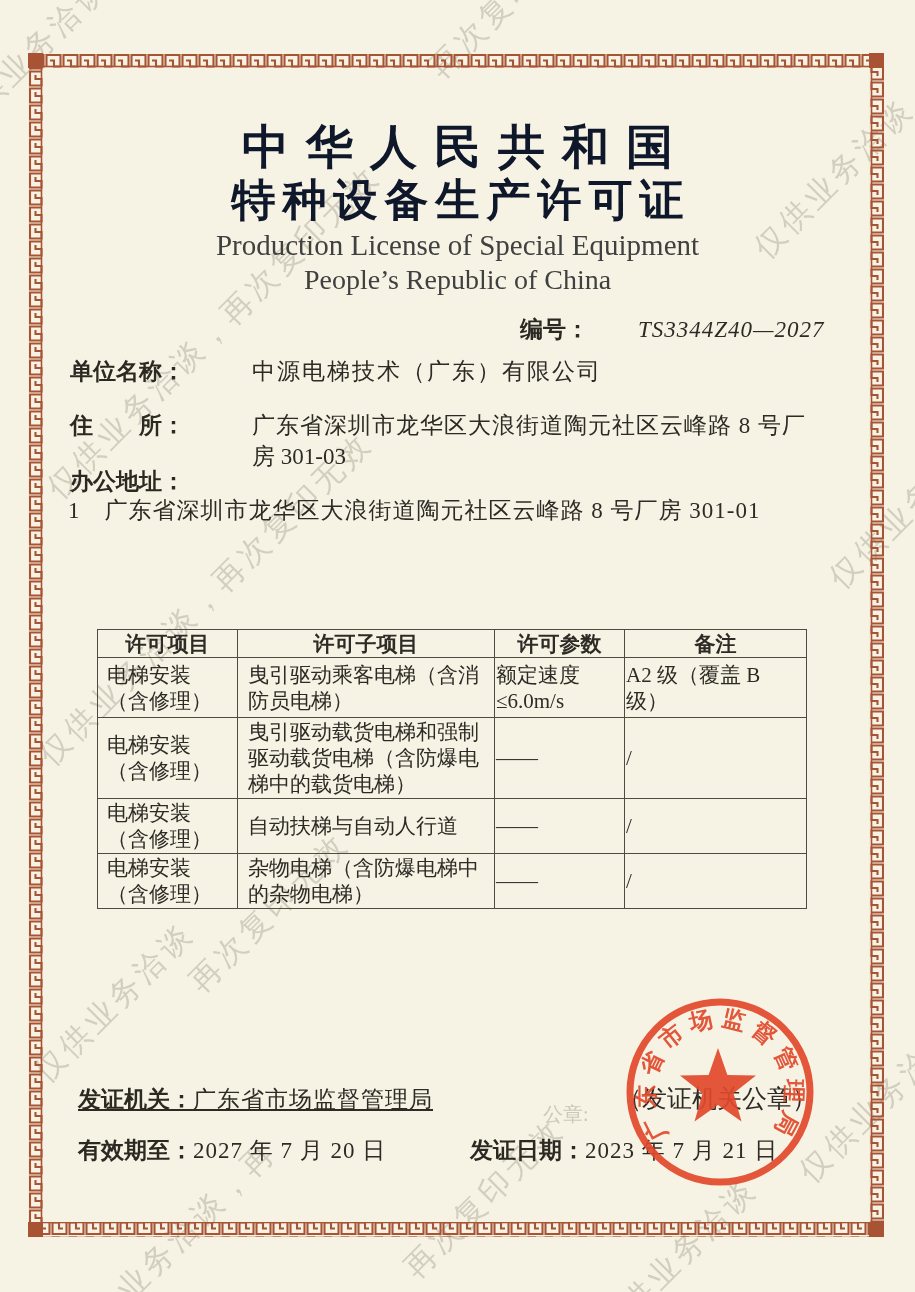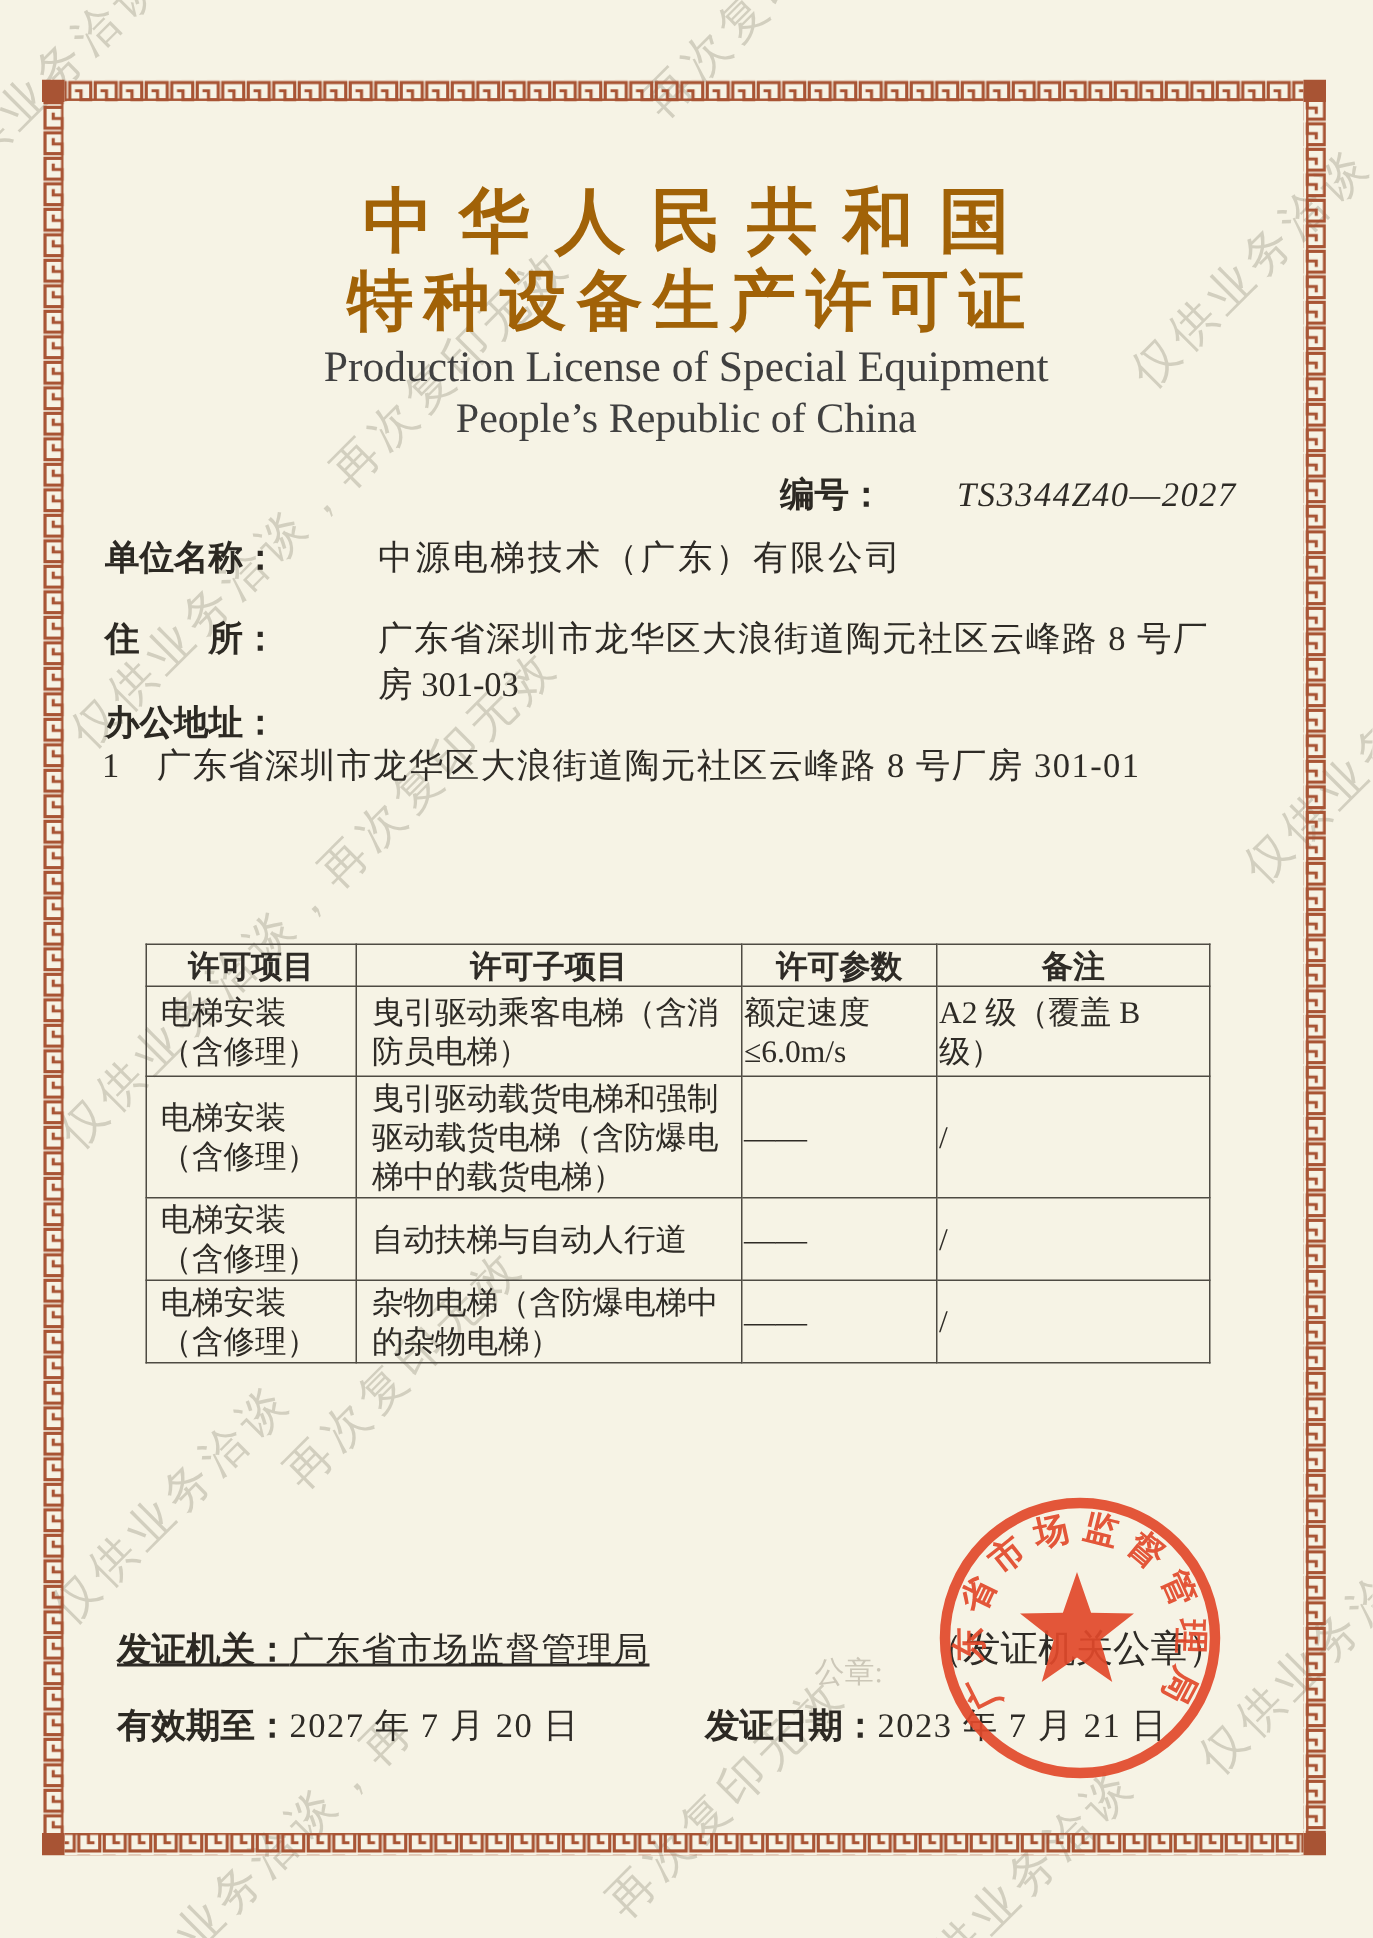--- a/index.html
+++ b/index.html
@@ -21,21 +21,21 @@
     transform:rotate(-45deg); transform-origin:0 0;
   }
 
   
   .frame { position:absolute; left:28px; top:53px; z-index:1; }
 
   
   .content { position:absolute; inset:0; z-index:2; }
   .abs { position:absolute; }
 
-  .title-cn { left:0; right:0; text-align:center; font-weight:bold; color:#a16207; }
+  .title-cn { left:0; right:0; text-align:center; font-weight:bold; color:#0f172a; }
   .title-cn.l1 { top:116px; font-size:47px; letter-spacing:17px; text-indent:17px; }
   .title-cn.l2 { top:171px; font-size:44px; letter-spacing:7px; text-indent:7px; }
   .title-en { left:0; right:0; text-align:center; color:#404040; }
   .title-en.l1 { top:229px; font-size:29px; }
   .title-en.l2 { top:264px; font-size:28px; }
 
   .lbl { font-family:"Liberation Sans","DejaVu Sans",sans-serif; font-weight:600; font-size:23px; color:#2c2923; }
   .val { font-size:23px; color:#2e2b26; }
 
   .no-row { top:314px; left:520px; font-size:23px; }

